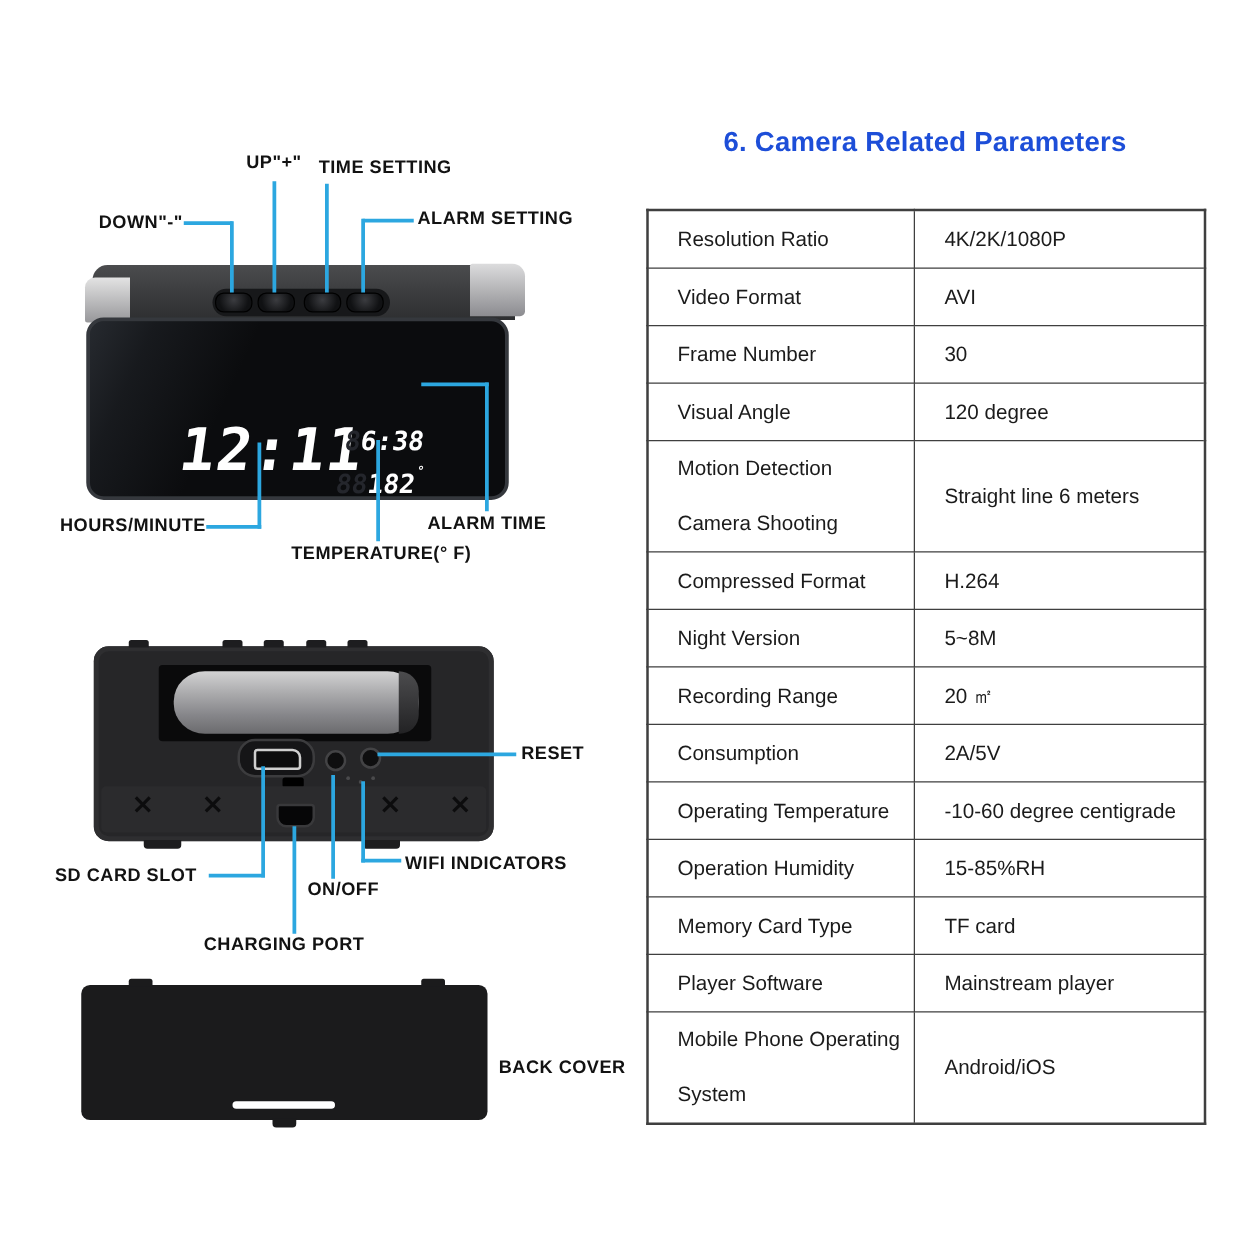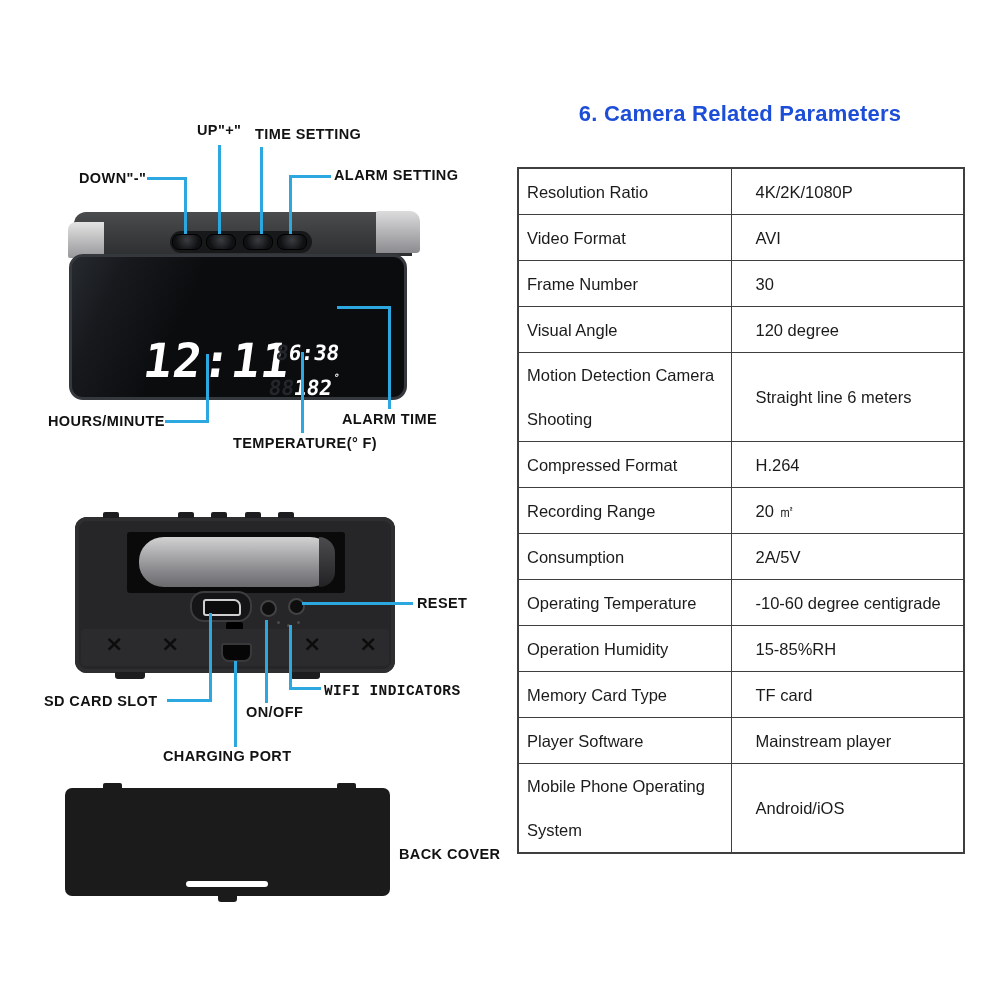--- a/index.html
+++ b/index.html
@@ -12,21 +12,21 @@
   .bl.h{height:3px;} .bl.v{width:3px;}
 
   
   .sec-title{position:absolute;left:517px;top:101px;width:446px;text-align:center;
              font-size:22px;font-weight:bold;color:#1d4ed8;letter-spacing:.2px;}
 
   
   table.spec{position:absolute;left:517px;top:167px;width:446px;border-collapse:collapse;
              table-layout:fixed;border:2px solid #3f3f3f;font-size:16.5px;color:#1b1b1b;}
   table.spec td{border:1px solid #3f3f3f;height:45px;line-height:44px;
-                padding:0 4px 0 8px;vertical-align:middle;}
+                padding:0 4px 0 23px;vertical-align:middle;}
   table.spec td.value{padding-left:24px;}
   table.spec col.c1{width:213px;} table.spec col.c2{width:233px;}
 
   
   .clock-front{position:absolute;left:68px;top:210px;width:352px;height:192px;}
   .cf-top{position:absolute;left:6px;top:2px;width:338px;height:44px;border-radius:12px 12px 0 0;
           background:linear-gradient(180deg,#4b4c4e 0%,#3a3b3d 55%,#2e2f31 100%);}
   .cf-cap-l{position:absolute;left:0;top:12px;width:36px;height:36px;border-radius:8px 0 0 2px;
             background:linear-gradient(180deg,#e3e3e3,#97979a);}
   .cf-cap-r{position:absolute;left:308px;top:1px;width:44px;height:42px;border-radius:2px 10px 4px 0;
@@ -103,20 +103,24 @@
       </tr>
       <tr>
         <td class="name">Motion Detection Camera Shooting</td>
         <td class="value">Straight line 6 meters</td>
       </tr>
       <tr>
         <td class="name">Compressed Format</td>
         <td class="value">H.264</td>
       </tr>
       <tr>
+        <td class="name">Night Version</td>
+        <td class="value">5~8M</td>
+      </tr>
+      <tr>
         <td class="name">Recording Range</td>
         <td class="value">20 ㎡</td>
       </tr>
       <tr>
         <td class="name">Consumption</td>
         <td class="value">2A/5V</td>
       </tr>
       <tr>
         <td class="name">Operating Temperature</td>
         <td class="value">-10-60 degree centigrade</td>
@@ -201,21 +205,21 @@
     <span class="bv-x" style="left:80px;">×</span>
     <span class="bv-x" style="left:222px;">×</span>
     <span class="bv-x" style="left:278px;">×</span>
   </div>
   <div class="bv-usb"></div>
 </div>
 
 <div class="ann" style="left:417px;top:595px;">RESET</div>
 <div class="ann" style="left:44px;top:693px;text-align:center;">SD CARD SLOT</div>
 <div class="ann" style="left:246px;top:704px;">ON/OFF</div>
-<div class="ann" style="left:324px;top:683px;font-family:Liberation Mono, monospace;">WIFI INDICATORS</div>
+<div class="ann" style="left:324px;top:683px;">WIFI INDICATORS</div>
 <div class="ann" style="left:163px;top:748px;">CHARGING PORT</div>
 
 <div class="bl h" style="left:302px;top:602px;width:111px;"></div>
 <div class="bl v" style="left:209px;top:613px;height:89px;"></div>
 <div class="bl h" style="left:167px;top:699px;width:45px;"></div>
 <div class="bl v" style="left:265px;top:620px;height:83px;"></div>
 <div class="bl v" style="left:289px;top:625px;height:65px;"></div>
 <div class="bl h" style="left:289px;top:687px;width:32px;"></div>
 <div class="bl v" style="left:234px;top:661px;height:86px;"></div>
 

